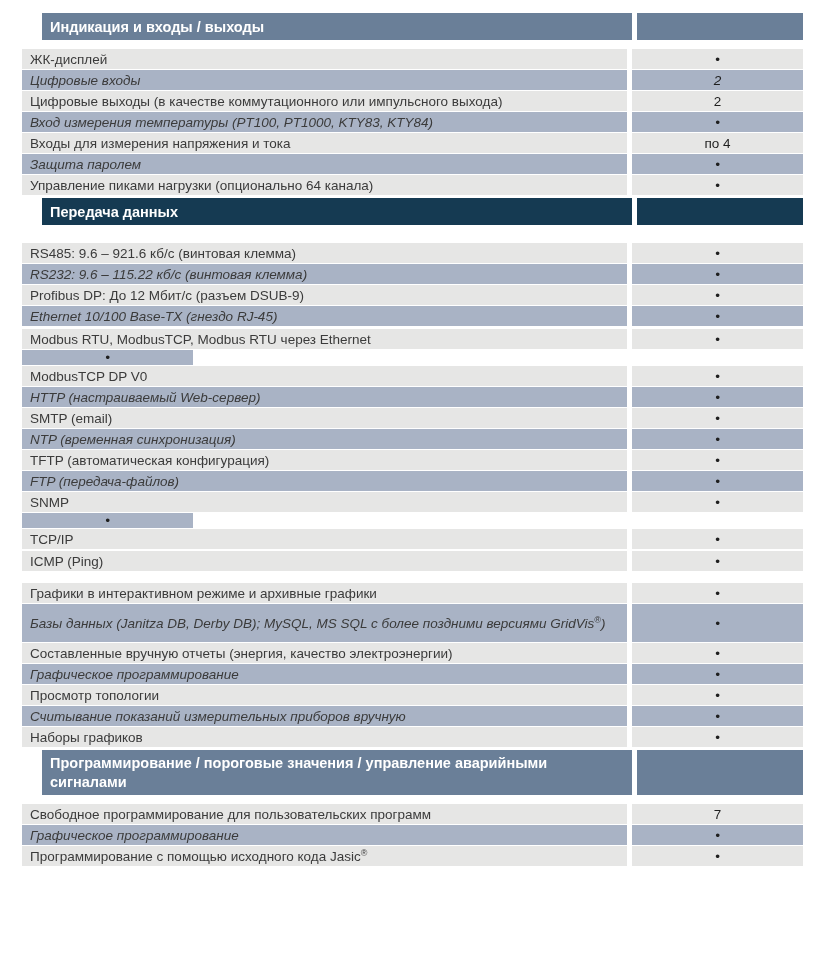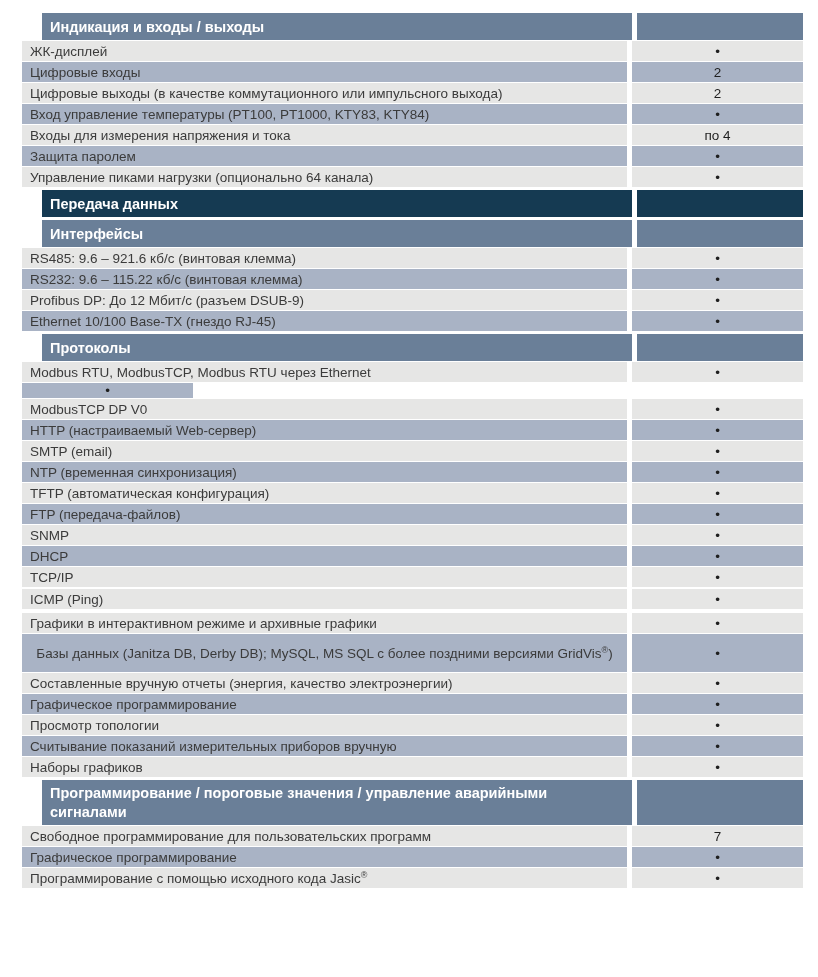--- a/index.html
+++ b/index.html
@@ -16,21 +16,21 @@
   #spec-table {
     margin: 13px 15px 0 22px;
     width: 781px;
   }
   .section { margin-top: 3px; }
   .section:first-child { margin-top: 0; }
 
   .sec-header {
     display: flex;
     gap: 5px;
-    margin-bottom: 1px;
+    margin-bottom: 9px;
     padding-left: 20px;
   }
   .sec-header .h-label {
     box-sizing: border-box;
     width: 605px;
     min-height: 27px;
     padding: 4px 8px 3px 8px;
     display: flex;
     align-items: center;
     font-size: 14.5px;
@@ -64,23 +64,23 @@
   .row .label span { width: 100%; }
   .row .value {
     box-sizing: border-box;
     width: 171px;
     display: flex;
     align-items: center;
     justify-content: center;
     font-size: 13.5px;
     color: #1f1f1f;
   }
-  .row.tall .label { padding-top: 4px; padding-bottom: 4px; min-height: 38px; text-align: center; }
+  .row.tall .label { padding-top: 4px; padding-bottom: 4px; min-height: 38px; }
   .r0 { background: var(--rowlight); }
-  .r1 { background: var(--rowblue); }
+  .r1 { background: var(--rowblue); font-style: italic; }
   sup { font-size: 9px; line-height: 0; vertical-align: super; }
 </style>
 </head>
 <body>
 
 <div id="spec-table">
     <div class="section">
       <div class="sec-header">
         <div class="h-label bg-slate">Индикация и входы / выходы</div>
         <div class="h-value bg-slate"></div>
@@ -98,21 +98,21 @@
         <div class="value r1">2</div>
       </div>
       <div class="row">
         <div class="label r0">
           <span>Цифровые выходы (в качестве коммутационного или импульсного выхода)</span>
         </div>
         <div class="value r0">2</div>
       </div>
       <div class="row">
         <div class="label r1">
-          <span>Вход управление температуры (PT100, PT1000, KTY83, KTY84)</span>
+          <span>Вход измерения температуры (PT100, PT1000, KTY83, KTY84)</span>
         </div>
         <div class="value r1">•</div>
       </div>
       <div class="row">
         <div class="label r0">
           <span>Входы для измерения напряжения и тока</span>
         </div>
         <div class="value r0">по 4</div>
       </div>
       <div class="row">
@@ -129,21 +129,20 @@
       </div>
     </div>
     <div class="section">
       <div class="sec-header">
         <div class="h-label bg-dark">Передача данных</div>
         <div class="h-value bg-dark"></div>
       </div>
     </div>
     <div class="section">
       <div class="sec-header">
-        <div class="h-label bg-slate">Интерфейсы</div>
         <div class="h-value bg-slate"></div>
       </div>
       <div class="row">
         <div class="label r0">
           <span>RS485: 9.6 – 921.6 кб/с (винтовая клемма)</span>
         </div>
         <div class="value r0">•</div>
       </div>
       <div class="row">
         <div class="label r1">
@@ -158,24 +157,20 @@
         <div class="value r0">•</div>
       </div>
       <div class="row">
         <div class="label r1">
           <span>Ethernet 10/100 Base-TX (гнездо RJ-45)</span>
         </div>
         <div class="value r1">•</div>
       </div>
     </div>
     <div class="section">
-      <div class="sec-header">
-        <div class="h-label bg-slate">Протоколы</div>
-        <div class="h-value bg-slate"></div>
-      </div>
       <div class="row">
         <div class="label r0">
           <span>Modbus RTU, ModbusTCP, Modbus RTU через Ethernet</span>
         </div>
         <div class="value r0">•</div>
       </div>
       <div class="row">
         <div class="value r1">•</div>
       </div>
       <div class="row">
@@ -214,23 +209,20 @@
         </div>
         <div class="value r1">•</div>
       </div>
       <div class="row">
         <div class="label r0">
           <span>SNMP</span>
         </div>
         <div class="value r0">•</div>
       </div>
       <div class="row">
-        <div class="label r1">
-          <span>DHCP</span>
-        </div>
         <div class="value r1">•</div>
       </div>
       <div class="row">
         <div class="label r0">
           <span>TCP/IP</span>
         </div>
         <div class="value r0">•</div>
       </div>
       <div class="row">
         <div class="value r1"></div>

